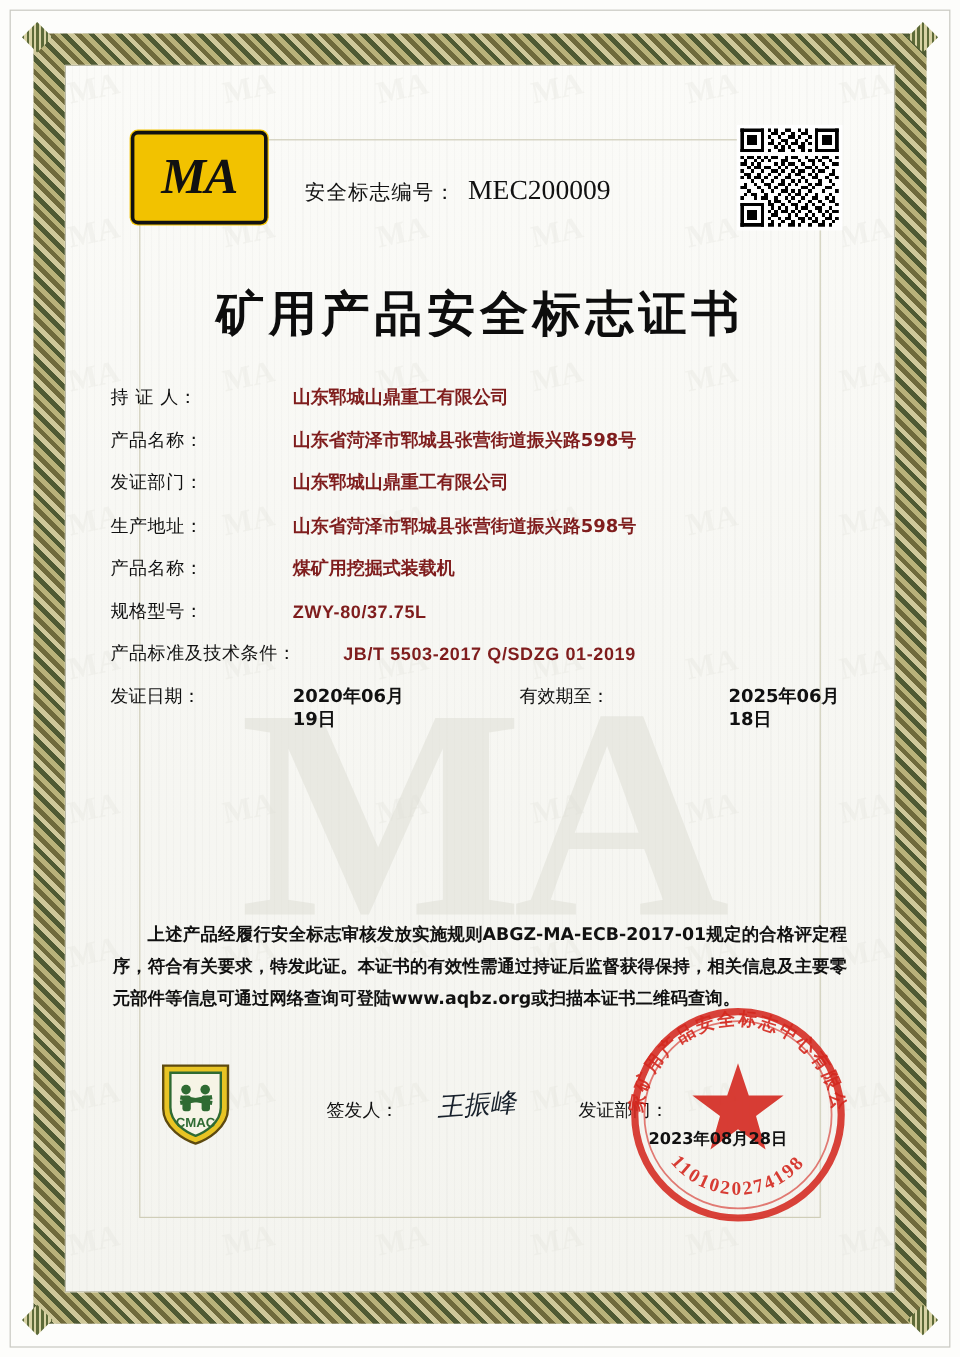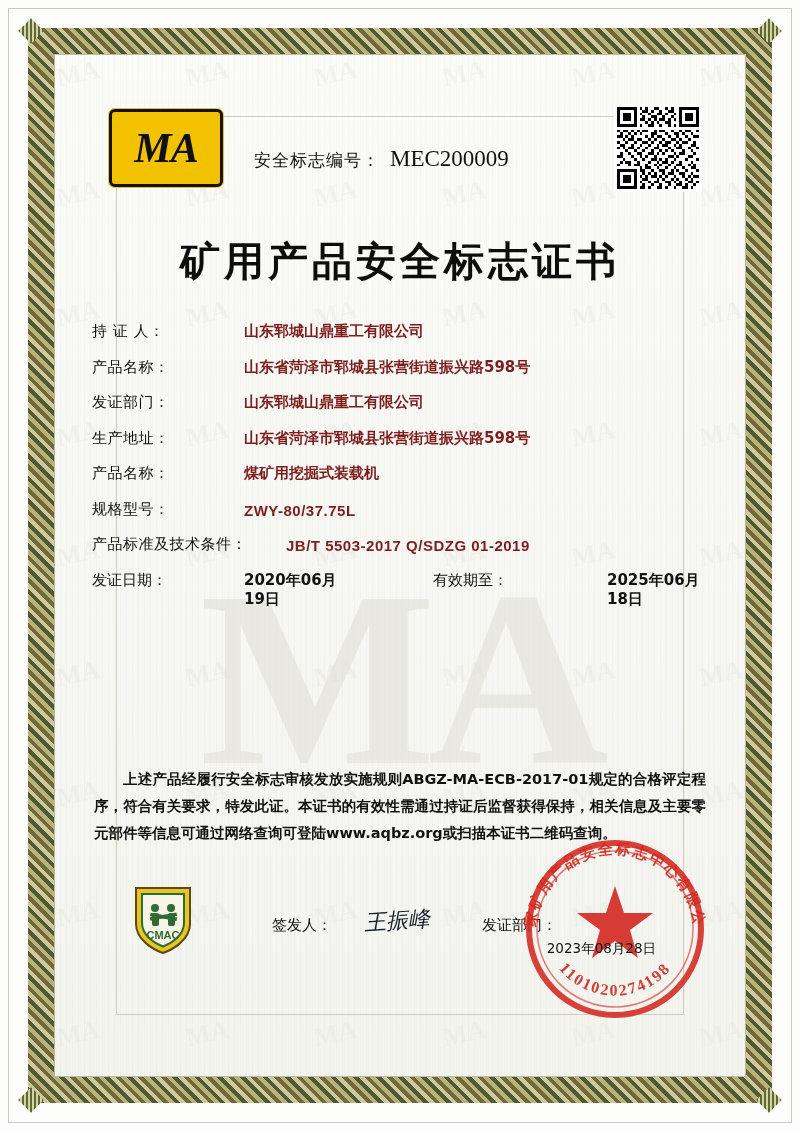--- a/index.html
+++ b/index.html
@@ -285,21 +285,21 @@
     top: 770px;
     width: 210px;
     height: 210px;
   }
   .seal-date {
     position: absolute;
     right: 90px;
     top: 886px;
     font-family: "DejaVu Sans", sans-serif;
     font-size: 13.5px;
-    font-weight: normal;
+    font-weight: bold;
     color: #111;
   }
 </style>
 </head>
 <body>
 
 <div class="page">
 
   <div class="outer-line"></div>
 

